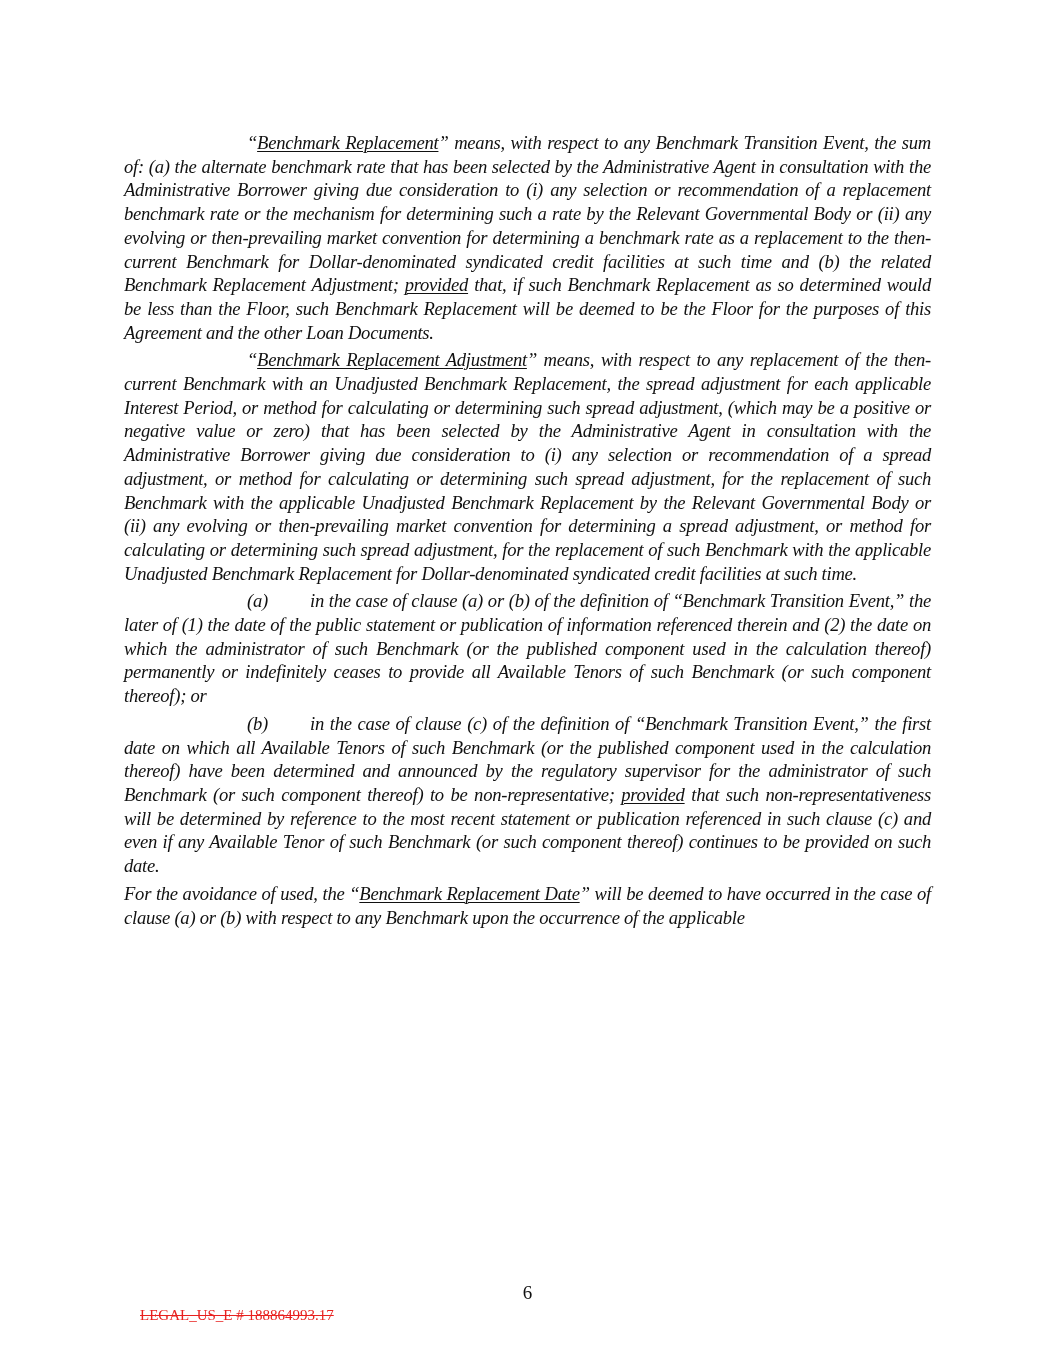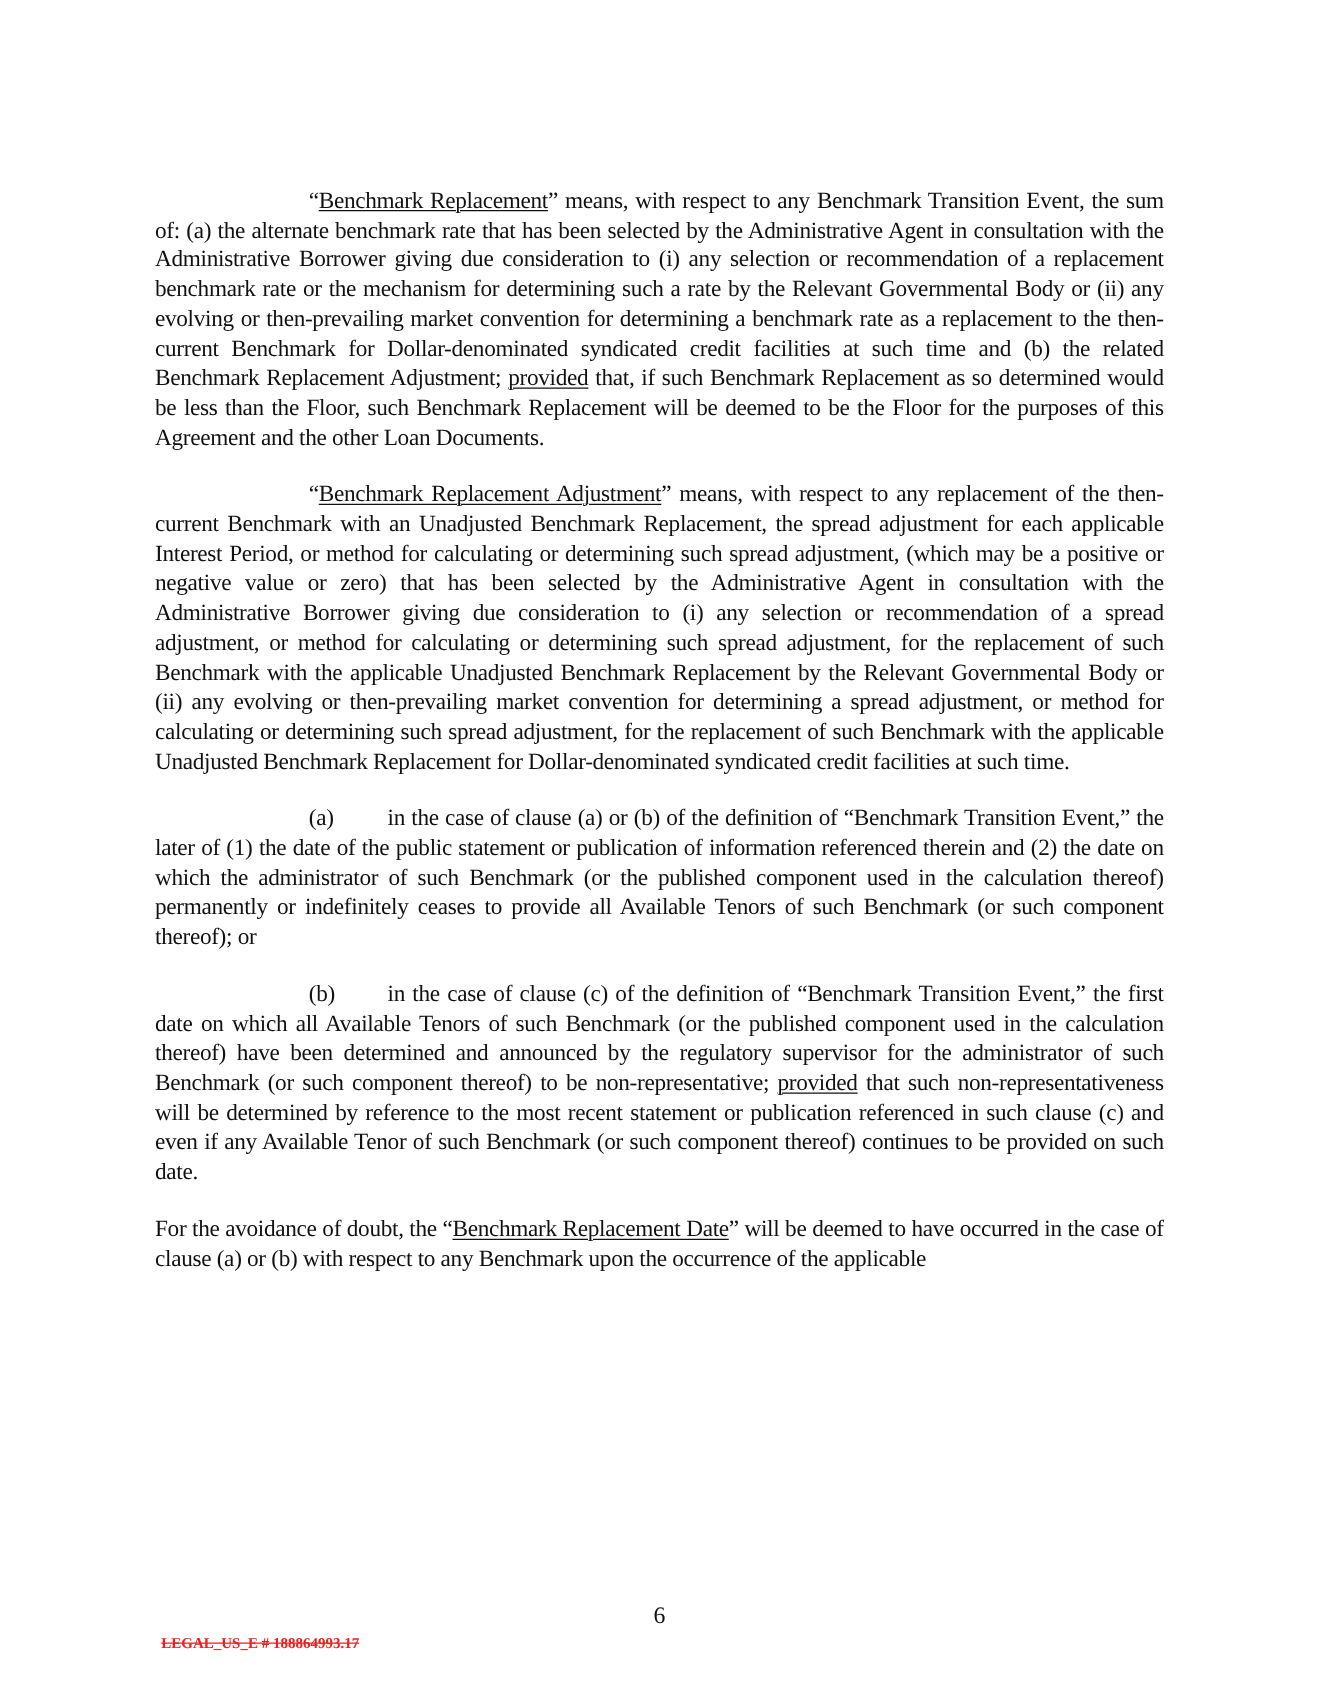--- a/index.html
+++ b/index.html
@@ -8,46 +8,46 @@
     font-family: "Liberation Serif", "DejaVu Serif", serif;
     color: #111111;
   }
   .page { position: absolute; left: 124px; top: 127px; width: 807px; }
   p {
     margin: 0; font-size: 18.6px; line-height: 23.7px;
     text-align: justify; text-align-last: left;
     letter-spacing: -0.25px;
   }
   .indent { text-indent: 123px; }
-  .gap { margin-top: 22px; }
+  .gap { margin-top: 4px; font-style: italic; }
   u { text-decoration: underline; text-underline-offset: 2px; text-decoration-thickness: 1px; }
   .clause-label { display: inline-block; width: 63px; text-indent: 0; }
   .page-number {
     position: absolute; top: 1282px; left: 0; width: 1055px; text-align: center;
     font-size: 19px;
   }
   .footer-id {
-    position: absolute; left: 129px; top: 1307px;
-    font-size: 12px; font-weight: bold; color: #e8211f;
+    position: absolute; left: 140px; top: 1307px;
+    font-size: 15px; font-weight: normal; color: #e8211f;
     text-decoration: line-through; text-decoration-color: #e8211f;
   }
 </style>
 </head>
 <body>
 
 <div class="page">
 
 
   <p class="indent gap"><span>“</span><u>Benchmark Replacement</u><span>” means, with respect to any Benchmark Transition Event, the sum of: (a) the alternate benchmark rate that has been selected by the Administrative Agent in consultation with the Administrative Borrower giving due consideration to (i) any selection or recommendation of a replacement benchmark rate or the mechanism for determining such a rate by the Relevant Governmental Body or (ii) any evolving or then-prevailing market convention for determining a benchmark rate as a replacement to the then-current Benchmark for Dollar-denominated syndicated credit facilities at such time and (b) the related Benchmark Replacement Adjustment; </span><u>provided</u><span> that, if such Benchmark Replacement as so determined would be less than the Floor, such Benchmark Replacement will be deemed to be the Floor for the purposes of this Agreement and the other Loan Documents.</span></p>
 
   <p class="indent gap"><span>“</span><u>Benchmark Replacement Adjustment</u><span>” means, with respect to any replacement of the then-current Benchmark with an Unadjusted Benchmark Replacement, the spread adjustment for each applicable Interest Period, or method for calculating or determining such spread adjustment, (which may be a positive or negative value or zero) that has been selected by the Administrative Agent in consultation with the Administrative Borrower giving due consideration to (i) any selection or recommendation of a spread adjustment, or method for calculating or determining such spread adjustment, for the replacement of such Benchmark with the applicable Unadjusted Benchmark Replacement by the Relevant Governmental Body or (ii) any evolving or then-prevailing market convention for determining a spread adjustment, or method for calculating or determining such spread adjustment, for the replacement of such Benchmark with the applicable Unadjusted Benchmark Replacement for Dollar-denominated syndicated credit facilities at such time.</span></p>
 
 
   <p class="indent gap"><span class="clause-label">(a)</span><span>in the case of clause (a) or (b) of the definition of “Benchmark Transition Event,” the later of (1) the date of the public statement or publication of information referenced therein and (2) the date on which the administrator of such Benchmark (or the published component used in the calculation thereof) permanently or indefinitely ceases to provide all Available Tenors of such Benchmark (or such component thereof); or</span></p>
 
   <p class="indent gap"><span class="clause-label">(b)</span><span>in the case of clause (c) of the definition of “Benchmark Transition Event,” the first date on which all Available Tenors of such Benchmark (or the published component used in the calculation thereof) have been determined and announced by the regulatory supervisor for the administrator of such Benchmark (or such component thereof) to be non-representative; </span><u>provided</u><span> that such non-representativeness will be determined by reference to the most recent statement or publication referenced in such clause (c) and even if any Available Tenor of such Benchmark (or such component thereof) continues to be provided on such date.</span></p>
 
-  <p class="gap"><span>For the avoidance of doubt, the “</span><u>Benchmark Replacement Date</u><span>” will be deemed to have occurred in the case of clause (a) or (b) with respect to any Benchmark upon the occurrence of the applicable</span></p>
+  <p class="gap"><span>For the avoidance of used, the “</span><u>Benchmark Replacement Date</u><span>” will be deemed to have occurred in the case of clause (a) or (b) with respect to any Benchmark upon the occurrence of the applicable</span></p>
 
 </div>
 
 <div class="page-number">6</div>
 <div class="footer-id">LEGAL_US_E # 188864993.17</div>
 
 </body></html>

